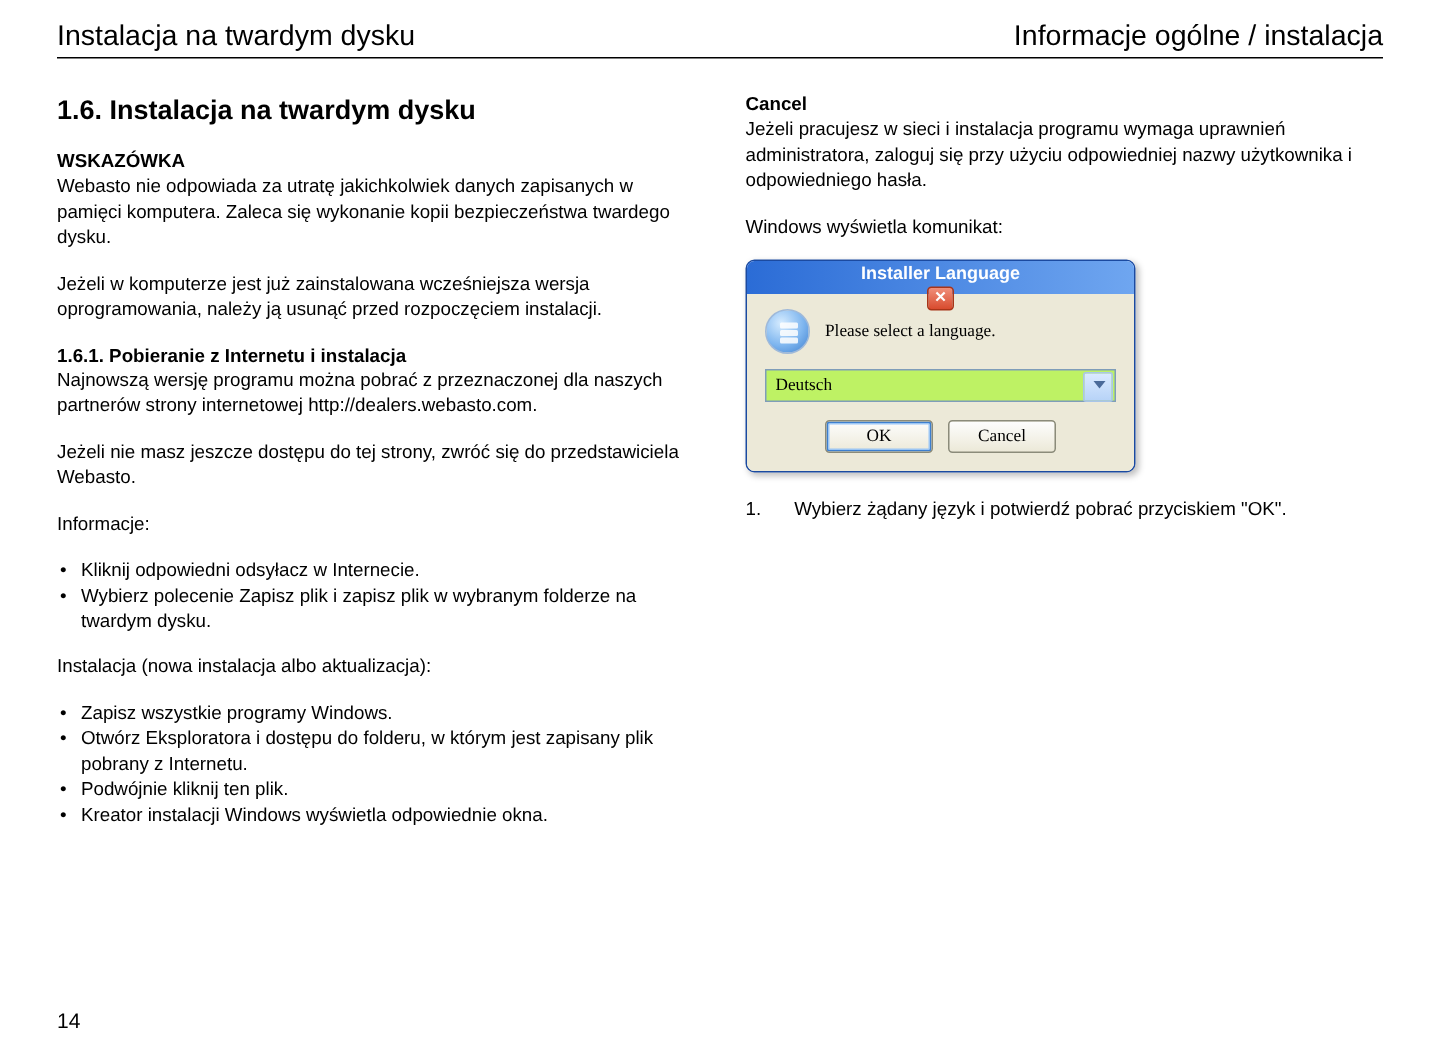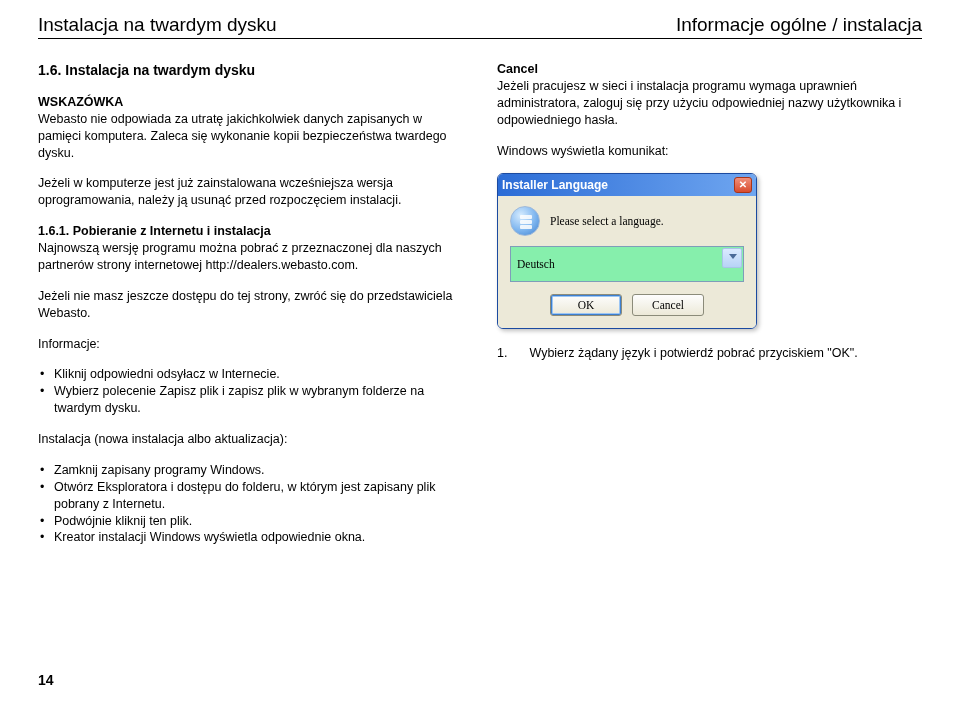--- a/index.html
+++ b/index.html
@@ -26,21 +26,21 @@
   .columns {
     display: flex;
     gap: 34px;
   }
   .col {
     flex: 1;
     font-size: 12.5px;
     line-height: 1.35;
   }
   .sec-title {
-    font-size: 14px;
+    font-size: 18px;
     font-weight: bold;
     margin-bottom: 14px;
   }
   .blk {
     margin-bottom: 14px;
   }
   .b { font-weight: bold; }
   ul.bullets {
     list-style: none;
     padding-left: 2px;
@@ -61,28 +61,28 @@
     width: 260px;
     border: 1px solid #1b4aa0;
     border-radius: 6px;
     overflow: hidden;
     font-family: Tahoma, Arial, sans-serif;
     box-shadow: 2px 2px 4px rgba(0,0,0,0.25);
     margin-bottom: 16px;
   }
   .dlg-title {
     display: flex;
-    justify-content: space-between;
     align-items: center;
     height: 22px;
     padding: 0 4px;
     background: linear-gradient(to right, #2b6cd6, #6fa6f0);
     color: #fff;
     font-size: 12px;
     font-weight: bold;
+    flex-direction: column;
   }
   .dlg-close {
     width: 18px;
     height: 16px;
     background: linear-gradient(#f08f7a, #d84b2e);
     border: 1px solid #a83418;
     border-radius: 3px;
     color: #fff;
     font-size: 10px;
     line-height: 14px;
@@ -119,23 +119,23 @@
     left: 9px;
     box-shadow: 0 -5px 0 #fff, 0 5px 0 #fff;
     opacity: 0.85;
   }
   .dlg-prompt {
     font-size: 11.5px;
     color: #000;
   }
   .dlg-select {
     width: 100%;
-    height: 36px;
+    height: 22px;
     border: 1px solid #7f9db9;
-    background: #86efac;
+    background: #bef264;
     font-size: 11.5px;
     padding: 0 20px 0 6px;
     display: flex;
     align-items: center;
     position: relative;
     margin-bottom: 12px;
   }
   .dlg-select::after {
     content: "";
     position: absolute;
@@ -179,21 +179,21 @@
   .step-line {
     display: flex;
     gap: 22px;
     font-size: 12.5px;
   }
   .page-num {
     position: absolute;
     bottom: 20px;
     left: 38px;
     font-size: 14px;
-    font-weight: bold;
+    font-weight: normal;
   }
 </style>
 </head>
 <body>
 
 <div class="header-bar">
   <div class="header-left">Instalacja na twardym dysku</div>
   <div class="header-right">Informacje ogólne / instalacja</div>
 </div>
 
@@ -219,21 +219,21 @@
     <div class="blk">Informacje:</div>
 
     <ul class="bullets">
       <li>Kliknij odpowiedni odsyłacz w Internecie.</li>
       <li>Wybierz polecenie Zapisz plik i zapisz plik w wybranym folderze na twardym dysku.</li>
     </ul>
 
     <div class="blk">Instalacja (nowa instalacja albo aktualizacja):</div>
 
     <ul class="bullets">
-      <li>Zamknij zapisany programy Windows.</li>
+      <li>Zapisz wszystkie programy Windows.</li>
       <li>Otwórz Eksploratora i dostępu do folderu, w którym jest zapisany plik pobrany z Internetu.</li>
       <li>Podwójnie kliknij ten plik.</li>
       <li>Kreator instalacji Windows wyświetla odpowiednie okna.</li>
     </ul>
   </div>
 
   <div class="col">
     <div class="blk">
       <span class="b">Cancel</span><br>
       <span>Jeżeli pracujesz w sieci i instalacja programu wymaga uprawnień administratora, zaloguj się przy użyciu odpowiedniej nazwy użytkownika i odpowiedniego hasła.</span>

